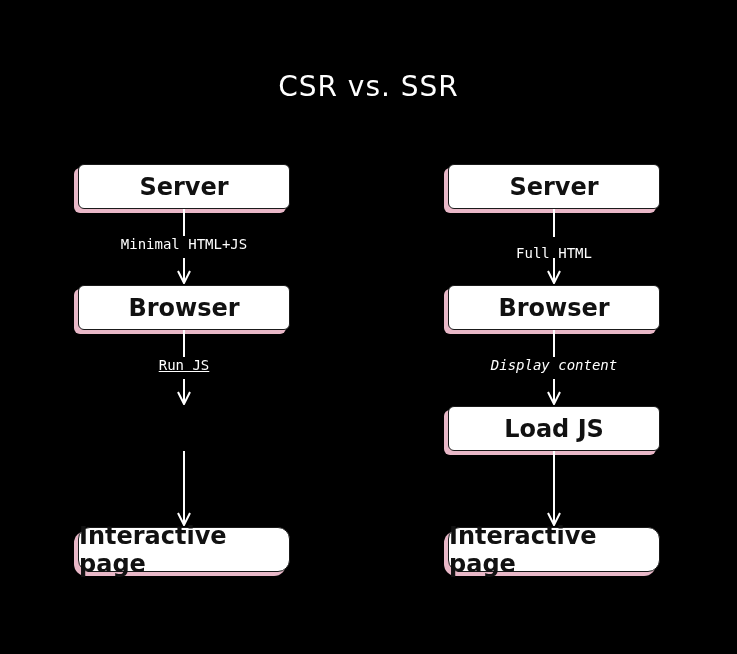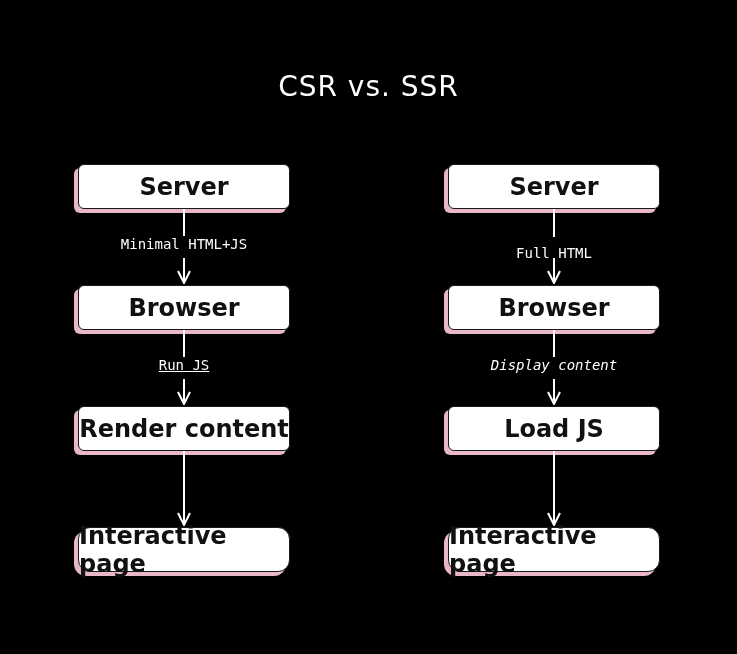--- a/index.html
+++ b/index.html
@@ -79,21 +79,20 @@
 
   <div class="box b2">Browser</div>
 
   <div class="line" style="top:330px;height:28px;"></div>
   <div class="edge-label" style="top:357px;text-decoration:underline;"><span>Run JS</span></div>
   <div class="line" style="top:379px;height:25px;"></div>
   <svg class="arrowhead" style="top:391px;" viewBox="0 0 14 14">
       <polyline points="1,1 7,13 13,1" fill="none" stroke="#fff" stroke-width="2"></polyline>
     </svg>
 
-  <div class="box b3">Render content</div>
 
   <div class="line" style="top:451px;height:74px;"></div>
   <svg class="arrowhead" style="top:512px;" viewBox="0 0 14 14">
       <polyline points="1,1 7,13 13,1" fill="none" stroke="#fff" stroke-width="2"></polyline>
     </svg>
 
   <div class="box b4">Interactive page</div>
 </div>
 
 <div class="col right">

